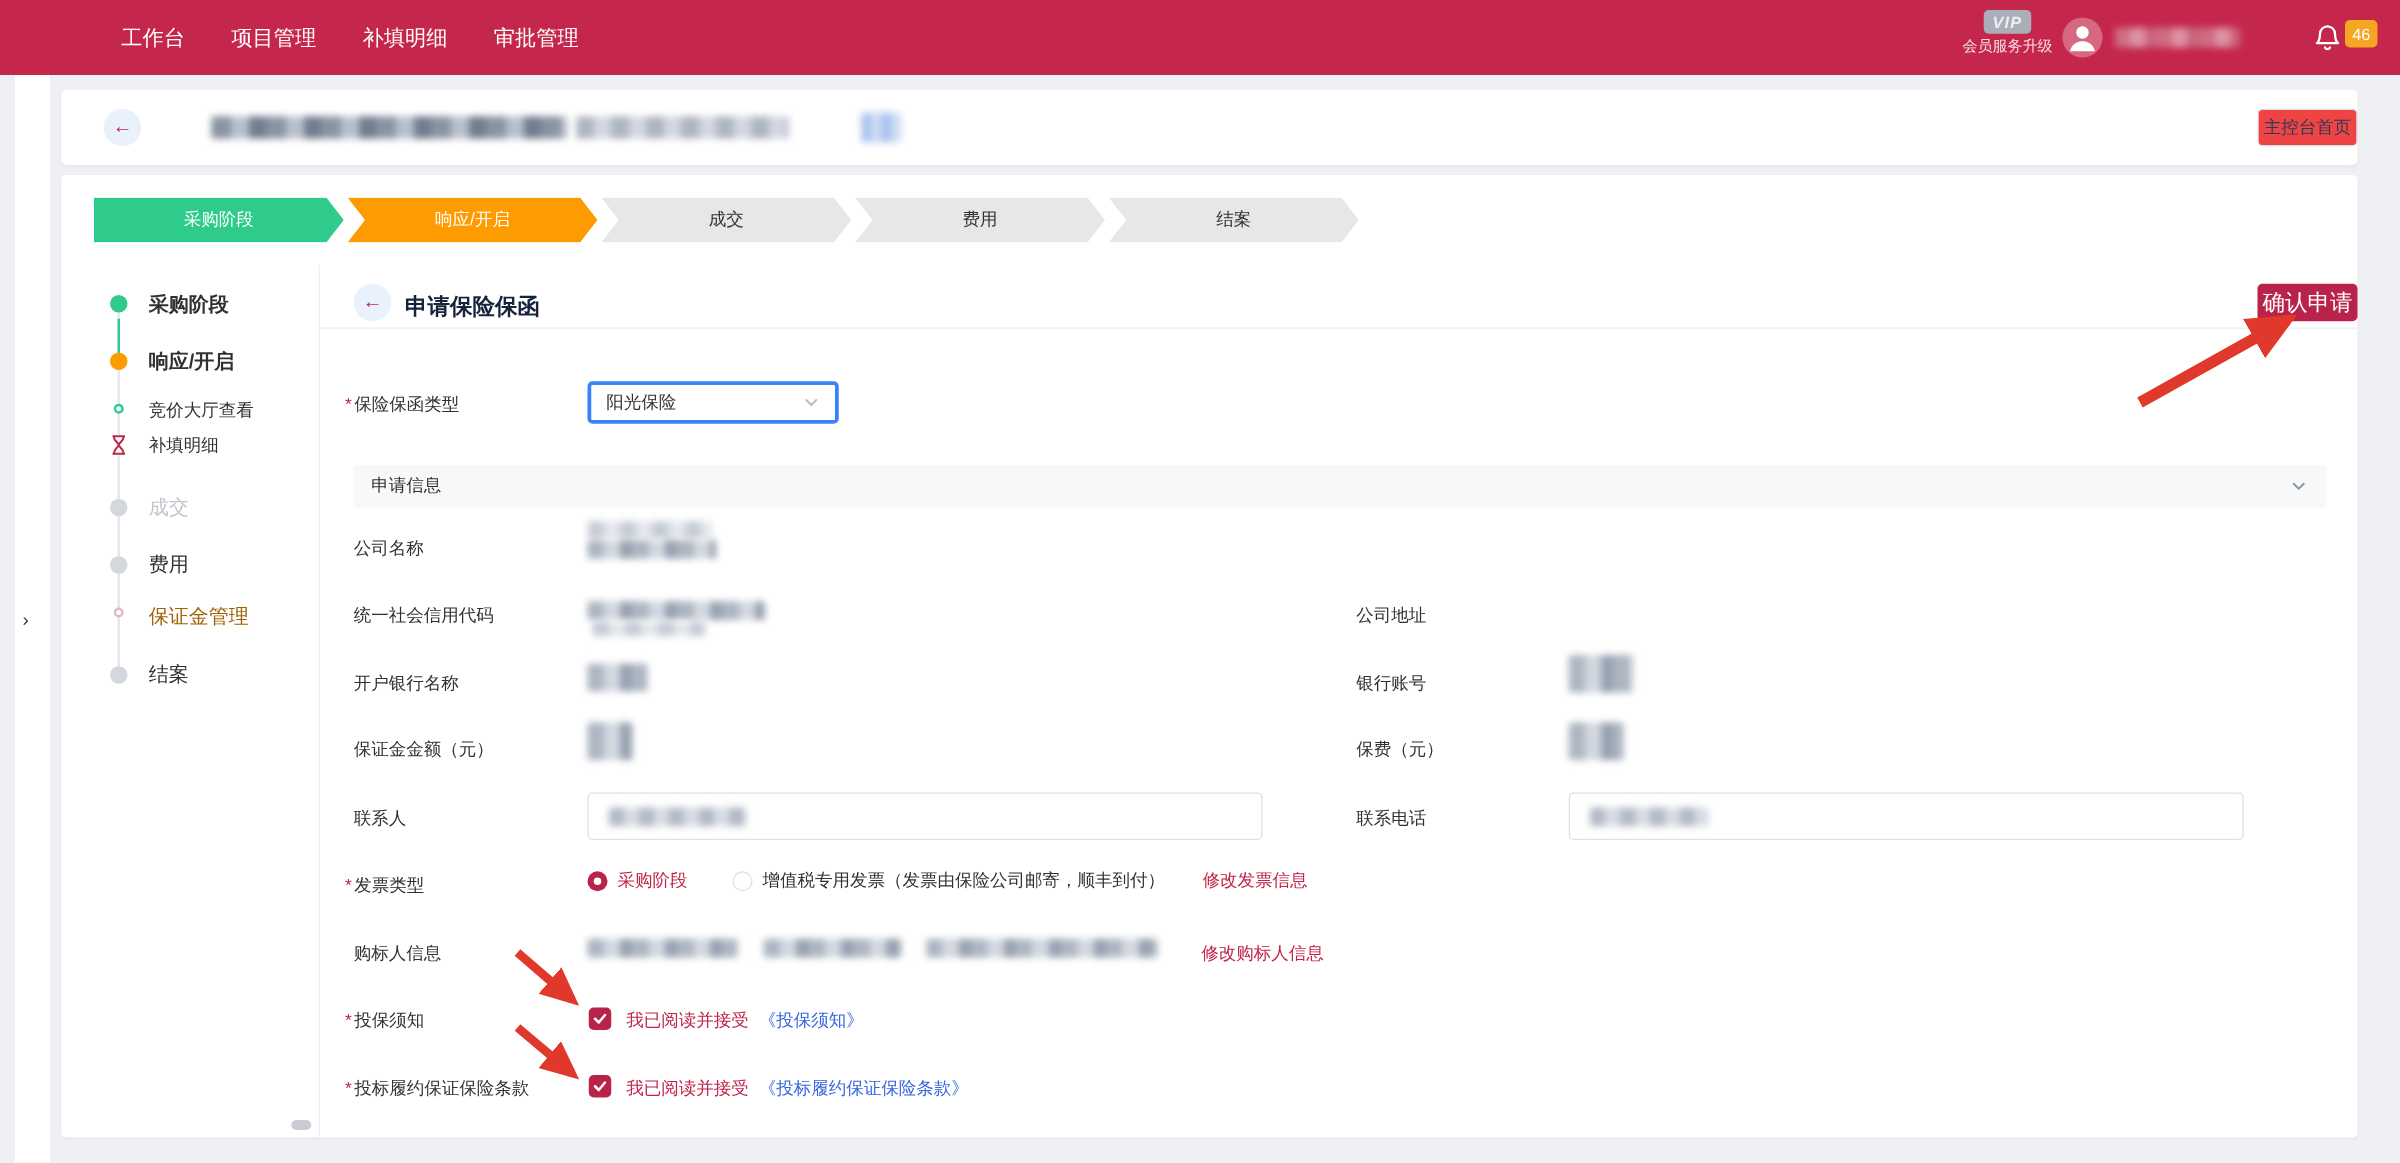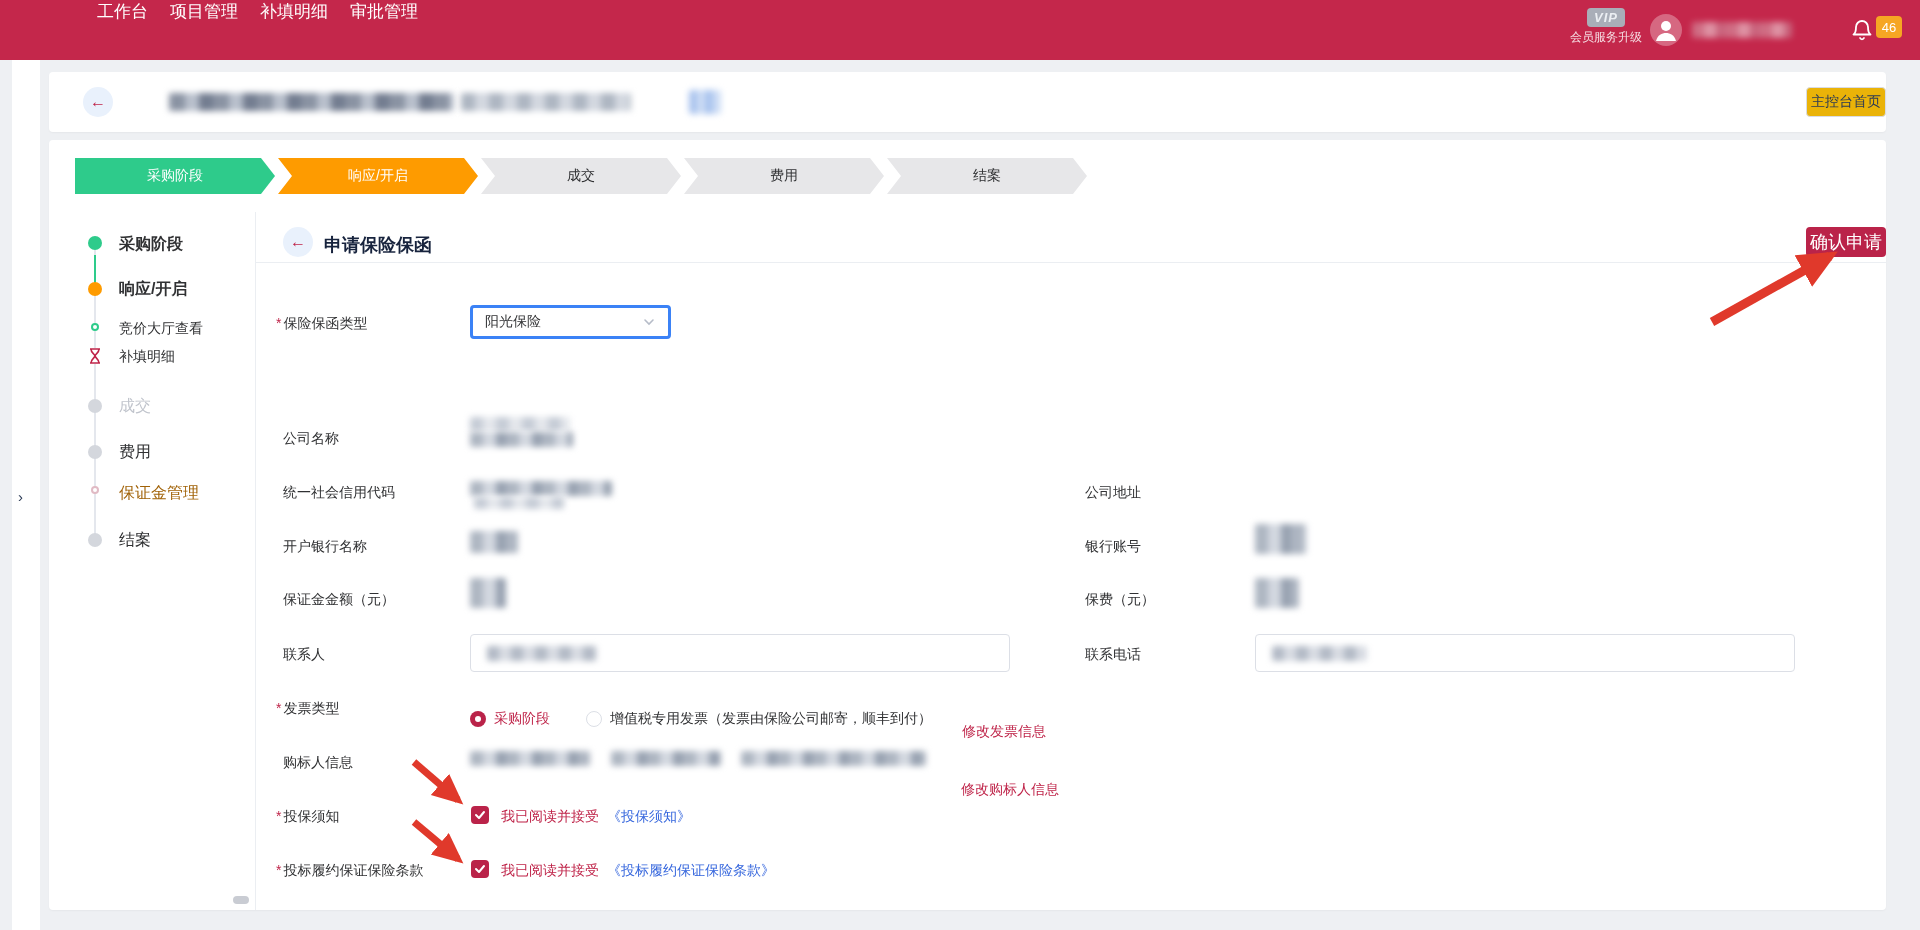--- a/index.html
+++ b/index.html
@@ -1,21 +1,21 @@
 <!DOCTYPE html>
 <html><head>
 <meta charset="utf-8">
 <style>
   * { margin:0; padding:0; box-sizing:border-box; }
   html,body { width:1920px; height:930px; overflow:hidden;
     font-family:"Liberation Sans","DejaVu Sans",sans-serif; background:#eef0f3; color:#303133; }
 
   
   .topnav { position:absolute; left:0; top:0; width:1920px; height:60px; background:#c4274b; }
-  .topnav .menu { position:absolute; left:97px; top:0; height:60px; display:flex; align-items:flex-start; gap:22px; }
+  .topnav .menu { position:absolute; left:97px; top:0; height:60px; display:flex; align-items:center; gap:37px; }
   .topnav .menu-item { color:#fff; font-size:17px; cursor:pointer; white-space:nowrap; }
   .vip-wrap { position:absolute; left:1556px; top:8px; width:100px; text-align:center; }
   .vip-badge { display:inline-block; background:#a9aeb8; color:#eceff3; font-weight:bold; font-style:italic;
     font-size:13px; padding:2px 7px; border-radius:4px; letter-spacing:1px; }
   .vip-caption { margin-top:2px; font-size:12px; color:rgba(255,255,255,0.85); }
   .avatar { position:absolute; left:1650px; top:14px; width:32px; height:32px; border-radius:50%;
     background:rgba(255,255,255,0.30); }
   .name-blur { position:absolute; left:1692px; top:22px; width:100px; height:16px; border-radius:2px;
     background:repeating-linear-gradient(90deg,#d2798e 0 12px,#e3a5b3 12px 24px,#cb6e85 24px 34px);
     filter:blur(3px); opacity:.85; }
@@ -34,21 +34,21 @@
     display:flex; align-items:center; justify-content:center; font-size:16px; cursor:pointer; }
   .header-card .circle-back { left:34px; top:15px; }
   .title-blur1 { position:absolute; left:120px; top:21px; width:285px; height:18px;
     background:repeating-linear-gradient(90deg,#8a93a3 0 16px,#b9c0cc 16px 30px,#737d90 30px 44px);
     filter:blur(3px); border-radius:2px; }
   .title-blur2 { position:absolute; left:412px; top:21px; width:170px; height:18px;
     background:repeating-linear-gradient(90deg,#aeb6c2 0 14px,#d3d8e0 14px 28px);
     filter:blur(3px); border-radius:2px; }
   .title-badge-blur { position:absolute; left:640px; top:18px; width:32px; height:24px;
     background:repeating-linear-gradient(90deg,#a9c3ee 0 8px,#cdddf5 8px 16px); filter:blur(3px); border-radius:3px; }
-  .home-btn { position:absolute; left:1757px; top:15px; width:80px; height:30px; background:#eab308;
+  .home-btn { position:absolute; left:1757px; top:15px; width:80px; height:30px; background:#ef4444;
     border:1px solid #d9dce3; border-radius:4px; font-size:14px; color:#2b3a55;
     display:flex; align-items:center; justify-content:center; cursor:pointer; }
 
   
   .main-card { position:absolute; left:49px; top:140px; width:1837px; height:770px; background:#fff;
     border-radius:4px; box-shadow:0 1px 2px rgba(0,0,0,0.04); }
 
   
   .steps { position:absolute; left:26px; top:18px; display:flex; }
   .step { width:200px; height:36px; display:flex; align-items:center; justify-content:center;
@@ -94,21 +94,21 @@
   .blur { filter:blur(3px); border-radius:2px; position:absolute;
     background:repeating-linear-gradient(90deg,#aeb6c2 0 13px,#d3d8e0 13px 26px,#98a2b1 26px 36px); }
   .blur.light { background:repeating-linear-gradient(90deg,#c6ccd6 0 13px,#e4e7ec 13px 26px); }
   .input-box { position:absolute; width:540px; height:38px; border:1px solid #dcdfe6; border-radius:4px; background:#fff; cursor:text; }
   .input-box .inner-blur { position:absolute; left:16px; top:11px; width:110px; height:15px; filter:blur(3px);
     background:repeating-linear-gradient(90deg,#b3bac6 0 12px,#d8dce3 12px 24px); border-radius:2px; }
   .radio { width:16px; height:16px; border-radius:50%; display:inline-block; vertical-align:-3px; }
   .radio.sel { background:#ba2349; border:none; position:relative; }
   .radio.sel::after{ content:""; position:absolute; left:5px; top:5px; width:6px; height:6px; background:#fff; border-radius:50%; }
   .radio.unsel { background:#fff; border:1px solid #dcdfe6; }
-  .red-text { color:#bf2449; } .red-link { color:#bf2449; cursor:pointer;margin-top:27px; } .blue-link { color:#3566dd; cursor:pointer; }
+  .red-text { color:#bf2449; } .red-link { color:#bf2449; cursor:pointer; } .blue-link { color:#3566dd; cursor:pointer; }
   .checkbox { position:absolute; width:18px; height:18px; background:#ba2349; border-radius:4px;
     display:flex; align-items:center; justify-content:center; cursor:pointer; }
   .inline-row { position:absolute; font-size:14px; display:flex; align-items:center; gap:8px; white-space:nowrap; }
   .scroll-thumb { position:absolute; left:184px; top:756px; width:16px; height:8px; background:#c9ccd3; border-radius:4px; cursor:grab; }
 
   svg { display:block; }
   .annot { position:absolute; left:0; top:0; width:1920px; height:930px; pointer-events:none; z-index:60; }
 </style>
 </head>
 <body>
@@ -207,20 +207,28 @@
   </div>
   <div class="select-box">
     <span>阳光保险</span>
     <span class="chev">
       <svg width="14" height="14" viewBox="0 0 14 14" fill="none" stroke="#b6bcc8" stroke-width="1.6" stroke-linecap="round">
           <polyline points="3,5 7,9 11,5"></polyline>
         </svg>
     </span>
   </div>
 
+  <div class="section-bar">
+    <span>申请信息</span>
+    <span class="chev">
+      <svg width="16" height="16" viewBox="0 0 16 16" fill="none" stroke="#909399" stroke-width="1.5" stroke-linecap="round">
+          <polyline points="4,6 8,10 12,6"></polyline>
+        </svg>
+    </span>
+  </div>
 
   <div class="flabel" style="left:234px; top:290px">公司名称</div>
   <div class="blur light" style="left:421px; top:277px; width:100px; height:14px"></div>
   <div class="blur" style="left:421px; top:292px; width:103px; height:15px"></div>
 
   <div class="flabel" style="left:234px; top:344px">统一社会信用代码</div>
   <div class="blur" style="left:421px; top:341px; width:142px; height:15px"></div>
   <div class="blur light" style="left:425px; top:357px; width:90px; height:12px"></div>
   <div class="flabel" style="left:1036px; top:344px">公司地址</div>
 

